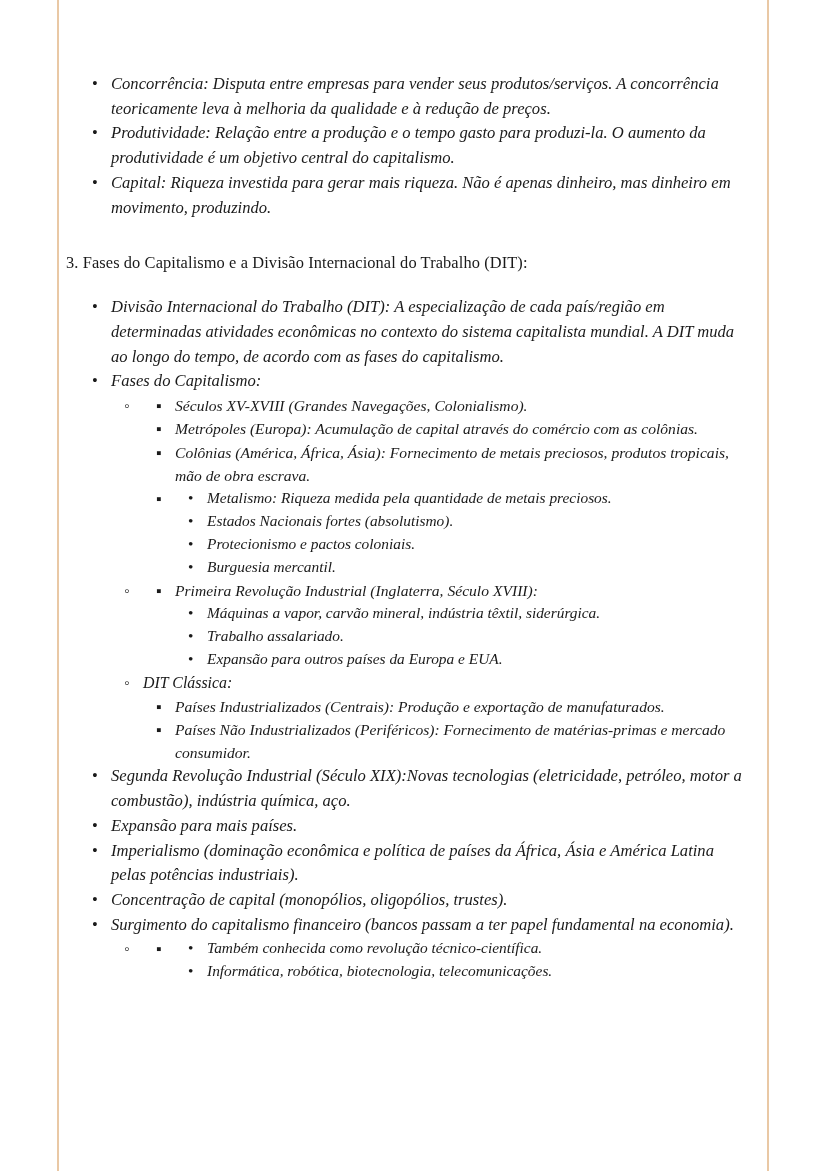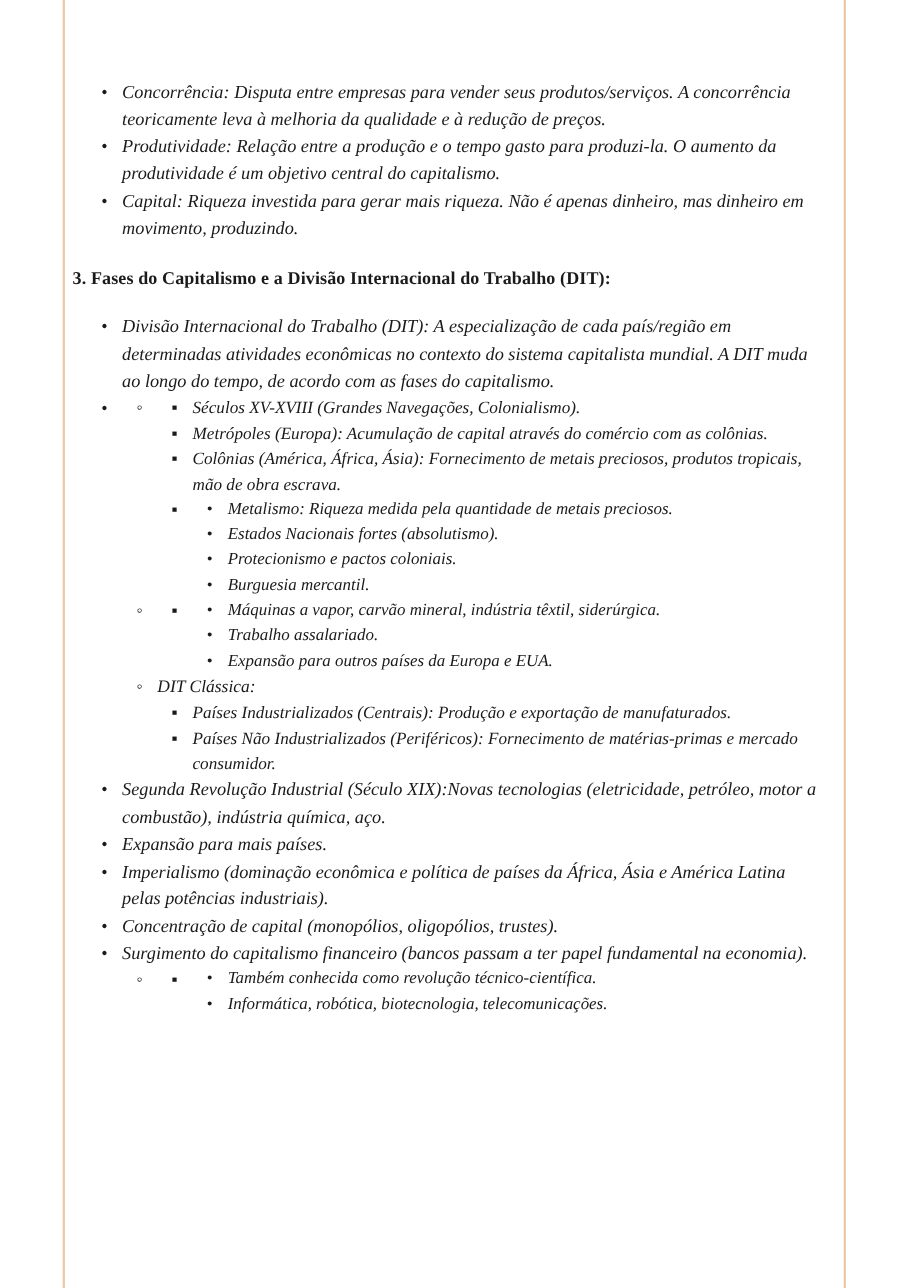--- a/index.html
+++ b/index.html
@@ -75,22 +75,22 @@
   .lvl3 > li.item { font-size: 15.6px; }
   .lvl4 > li.item { font-size: 15.4px; }
 
   .lvl2 > li.item > .bullet { font-size: 15.9px; }
   .lvl3 > li.item > .bullet { font-size: 15.6px; }
   .lvl4 > li.item > .bullet { font-size: 15.4px; }
 
   
   h2.section-heading {
     font-size: 16.4px;
-    font-weight: bold;
-    margin: 22px 0 20px -22px;
+    font-weight: normal;
+    margin: 32px 0 20px -22px;
     line-height: 1.4;
     letter-spacing: 0.1px;
   }
 </style>
 </head>
 <body>
 
 <div class="page-rule left"></div>
 <div class="page-rule right"></div>
 
@@ -115,20 +115,21 @@
 
   <ul class="lvl lvl1">
 
     <li class="item">
       <span class="bullet b-disc">•</span>
       <span class="txt">Divisão Internacional do Trabalho (DIT): A especialização de cada país/região em determinadas atividades econômicas no contexto do sistema capitalista mundial. A DIT muda ao longo do tempo, de acordo com as fases do capitalismo.</span>
     </li>
 
     <li class="item">
       <span class="bullet b-disc">•</span>
+      <span class="txt">Fases do Capitalismo:</span>
 
       <ul class="lvl lvl2">
 
         <li class="item">
           <span class="bullet b-circle">◦</span>
 
           <ul class="lvl lvl3">
             <li class="item">
               <span class="bullet b-square">▪</span>
               <span class="txt">Séculos XV-XVIII (Grandes Navegações, Colonialismo).</span>
@@ -165,20 +166,21 @@
             </li>
           </ul>
         </li>
 
         <li class="item">
           <span class="bullet b-circle">◦</span>
 
           <ul class="lvl lvl3">
             <li class="item">
               <span class="bullet b-square">▪</span>
+              <span class="txt">Primeira Revolução Industrial (Inglaterra, Século XVIII):</span>
 
               <ul class="lvl lvl4">
                 <li class="item">
                   <span class="bullet b-disc">•</span>
                   <span class="txt">Máquinas a vapor, carvão mineral, indústria têxtil, siderúrgica.</span>
                 </li>
                 <li class="item">
                   <span class="bullet b-disc">•</span>
                   <span class="txt">Trabalho assalariado.</span>
                 </li>

